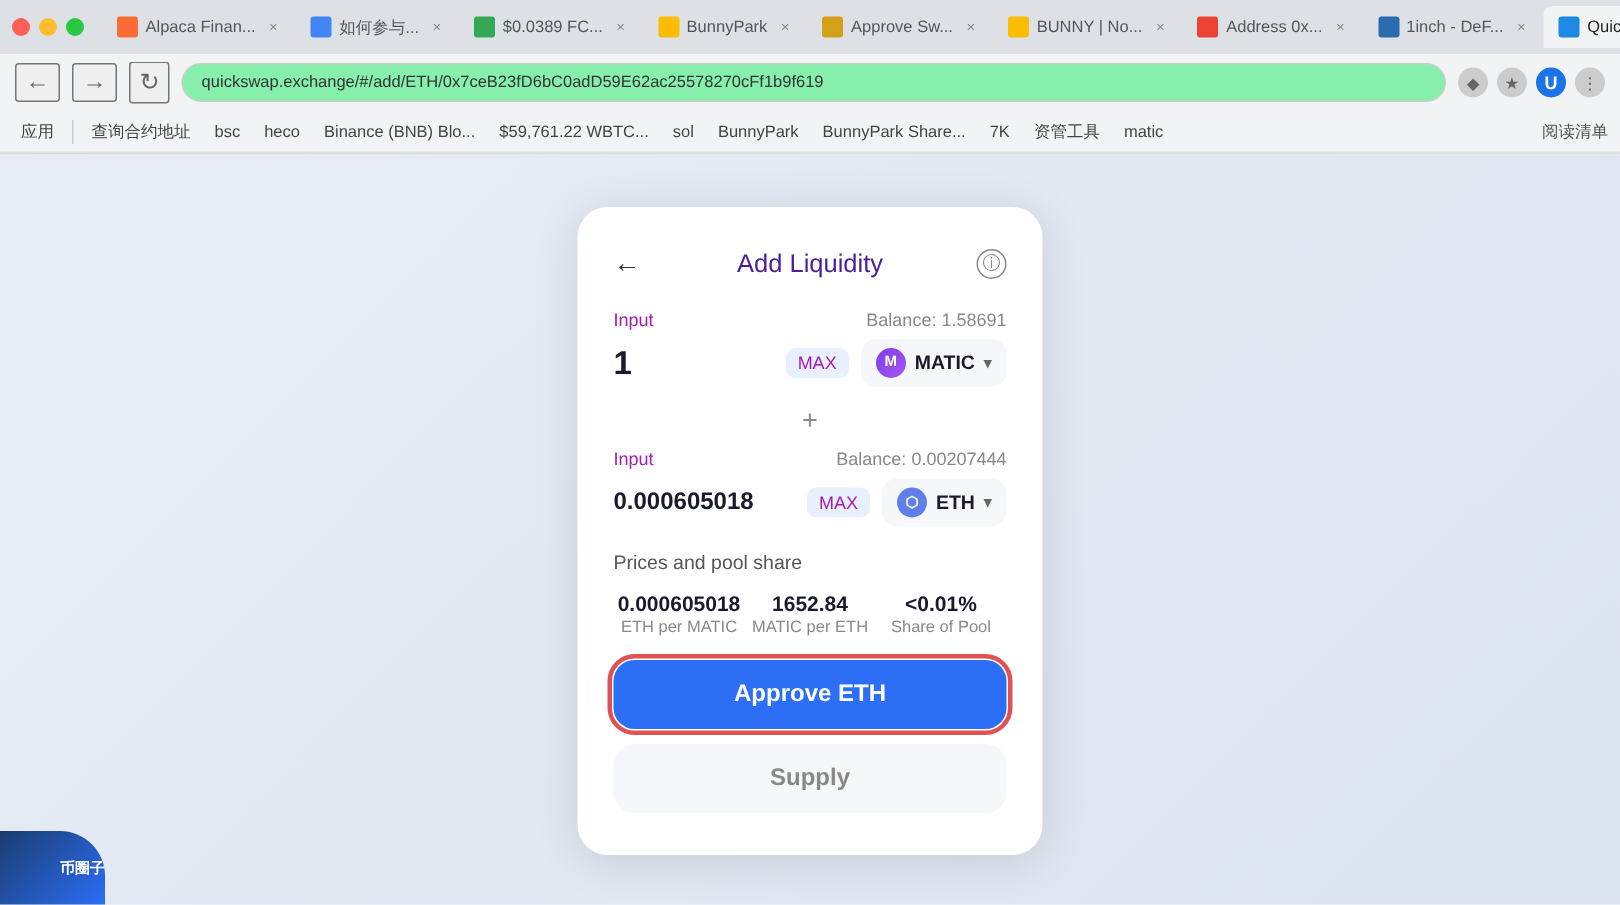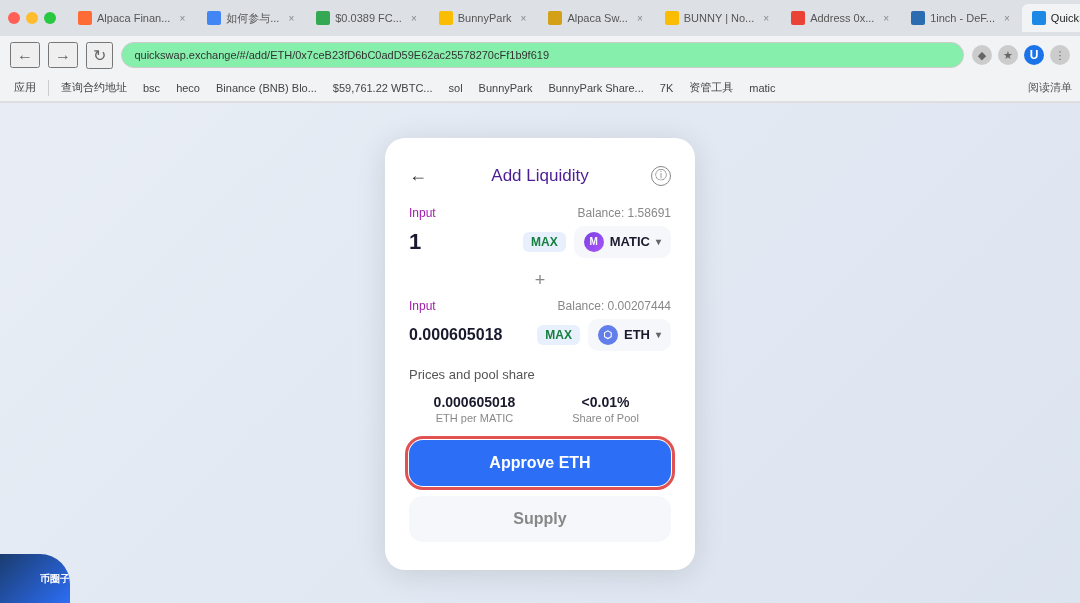--- a/index.html
+++ b/index.html
@@ -255,26 +255,26 @@
       font-weight: 600;
       color: #1a1a2e;
       border: none;
       outline: none;
       background: transparent;
       min-width: 0;
     }
 
     .max-btn {
       background: #e8f0fe;
-      color: #15803d;
+      color: #a21caf;
       border: none;
       border-radius: 6px;
       padding: 3px 8px;
       font-size: 12px;
-      font-weight: 700;
+      font-weight: 400;
       cursor: pointer;
     }
 
     .token-select {
       display: flex;
       align-items: center;
       gap: 6px;
       background: #f5f7fa;
       border: none;
       border-radius: 10px;
@@ -438,21 +438,21 @@
       <span>$0.0389 FC...</span>
       <span class="tab-close">×</span>
     </div>
     <div class="tab">
       <span class="tab-favicon bunny"></span>
       <span>BunnyPark</span>
       <span class="tab-close">×</span>
     </div>
     <div class="tab">
       <span class="tab-favicon pancake"></span>
-      <span>Alpaca Sw...</span>
+      <span>Approve Sw...</span>
       <span class="tab-close">×</span>
     </div>
     <div class="tab">
       <span class="tab-favicon bunny2"></span>
       <span>BUNNY | No...</span>
       <span class="tab-close">×</span>
     </div>
     <div class="tab">
       <span class="tab-favicon addr"></span>
       <span>Address 0x...</span>
@@ -555,20 +555,24 @@
 
     
     <div class="prices-section">
       <div class="prices-title">Prices and pool share</div>
       <div class="prices-grid">
         <div class="price-item">
           <div class="price-value">0.000605018</div>
           <div class="price-label">ETH per MATIC</div>
         </div>
         <div class="price-item">
+          <div class="price-value">1652.84</div>
+          <div class="price-label">MATIC per ETH</div>
+        </div>
+        <div class="price-item">
           <div class="price-value">&lt;0.01%</div>
           <div class="price-label">Share of Pool</div>
         </div>
       </div>
     </div>
 
     
     <button class="approve-btn">Approve ETH</button>
 
     

